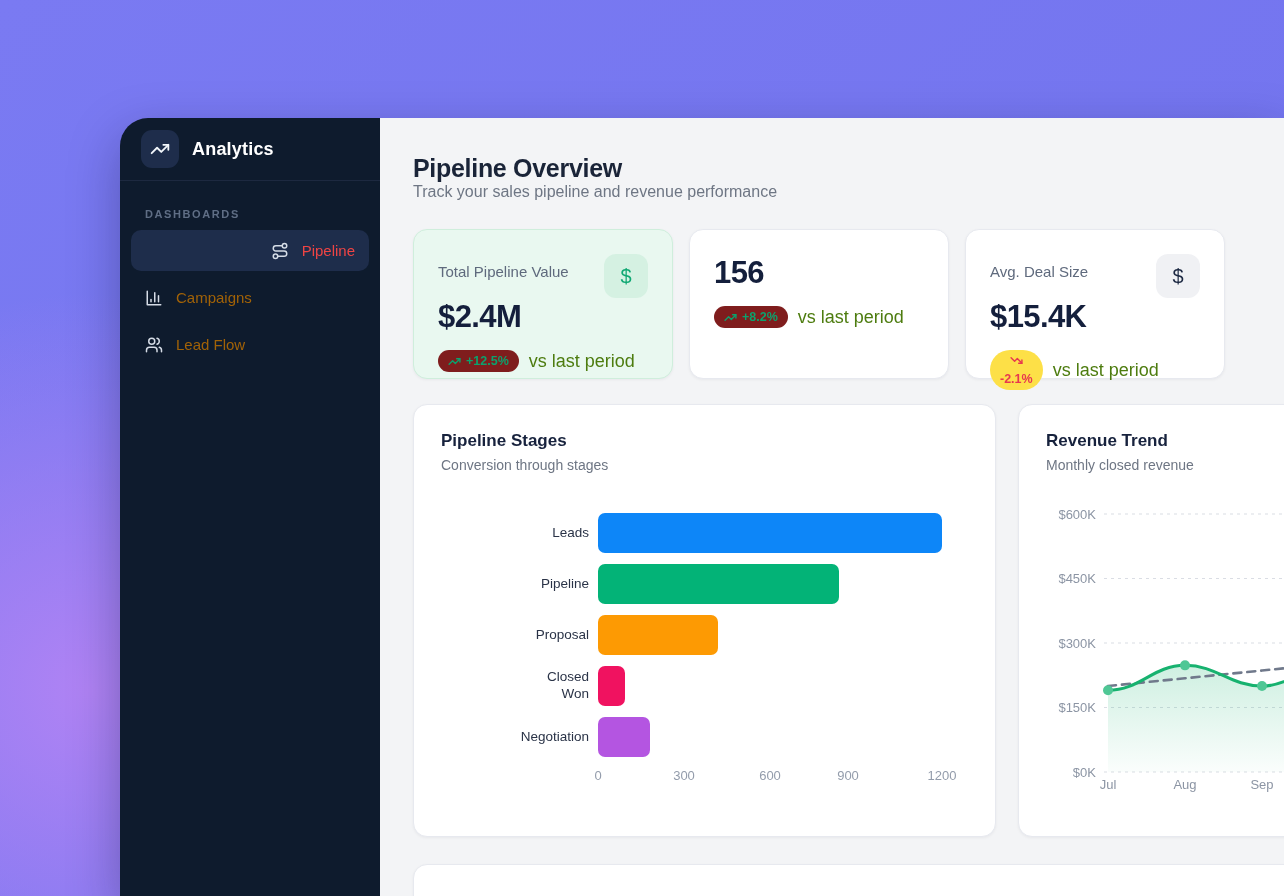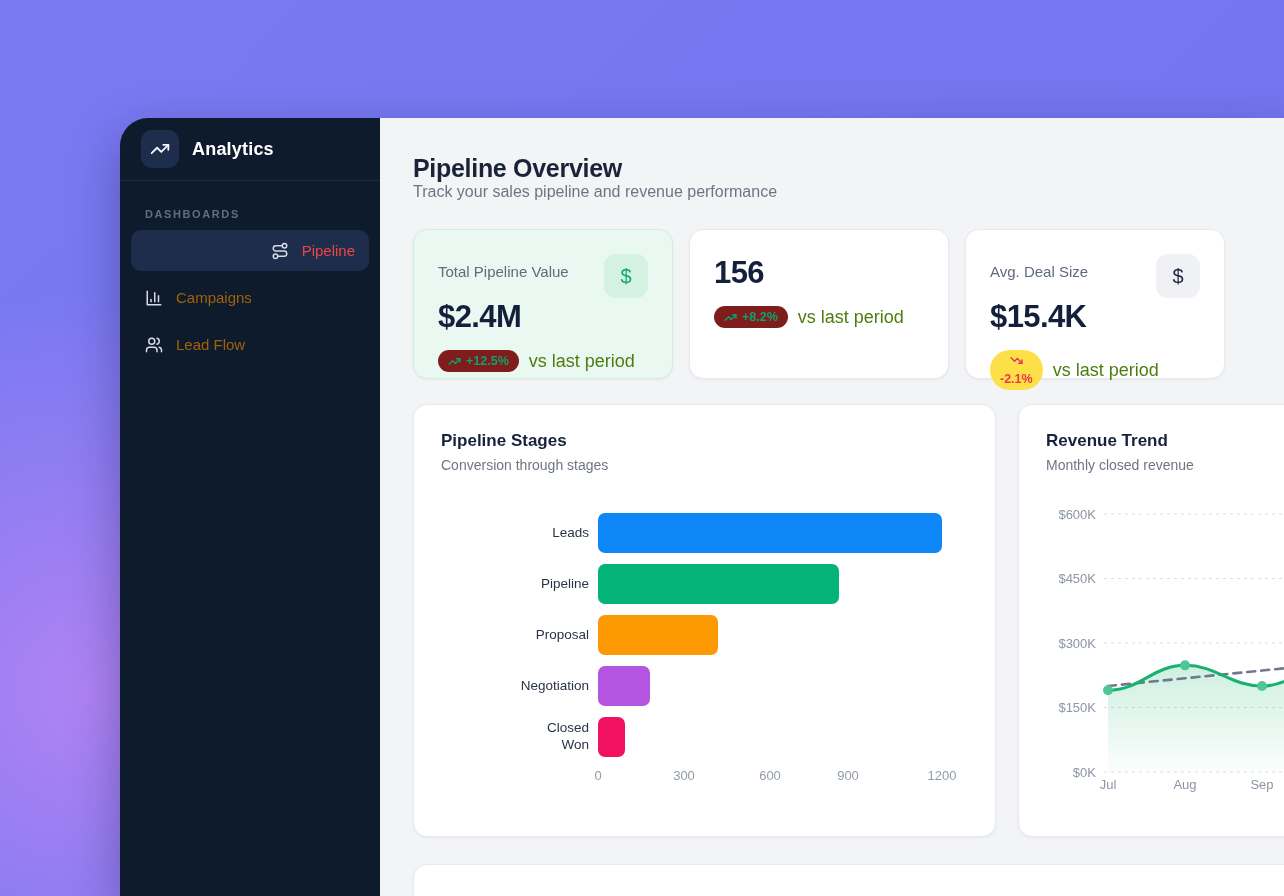--- a/index.html
+++ b/index.html
@@ -201,30 +201,30 @@
                 <div class="bar-fill" style="width: 240.8px; background: rgb(3, 179, 119);"></div>
               </div>
             </div>
             <div class="bar-row">
               <div class="bar-label">Proposal</div>
               <div class="bar-track">
                 <div class="bar-fill" style="width: 120.4px; background: rgb(253, 154, 3);"></div>
               </div>
             </div>
             <div class="bar-row">
-              <div class="bar-label">Negotiation</div>
-              <div class="bar-track">
-                <div class="bar-fill" style="width: 51.6px; background: rgb(180, 85, 225);"></div>
-              </div>
-            </div>
-            <div class="bar-row">
               <div class="bar-label">Closed
 Won</div>
               <div class="bar-track">
                 <div class="bar-fill" style="width: 27.2333px; background: rgb(240, 18, 96);"></div>
+              </div>
+            </div>
+            <div class="bar-row">
+              <div class="bar-label">Negotiation</div>
+              <div class="bar-track">
+                <div class="bar-fill" style="width: 51.6px; background: rgb(180, 85, 225);"></div>
               </div>
             </div>
             <div class="axis-row">
               <span class="axis-tick" style="left: 0px;">0</span>
               <span class="axis-tick" style="left: 86px;">300</span>
               <span class="axis-tick" style="left: 172px;">600</span>
               <span class="axis-tick" style="left: 250px;">900</span>
               <span class="axis-tick" style="left: 344px;">1200</span>
             </div>
           </div>

